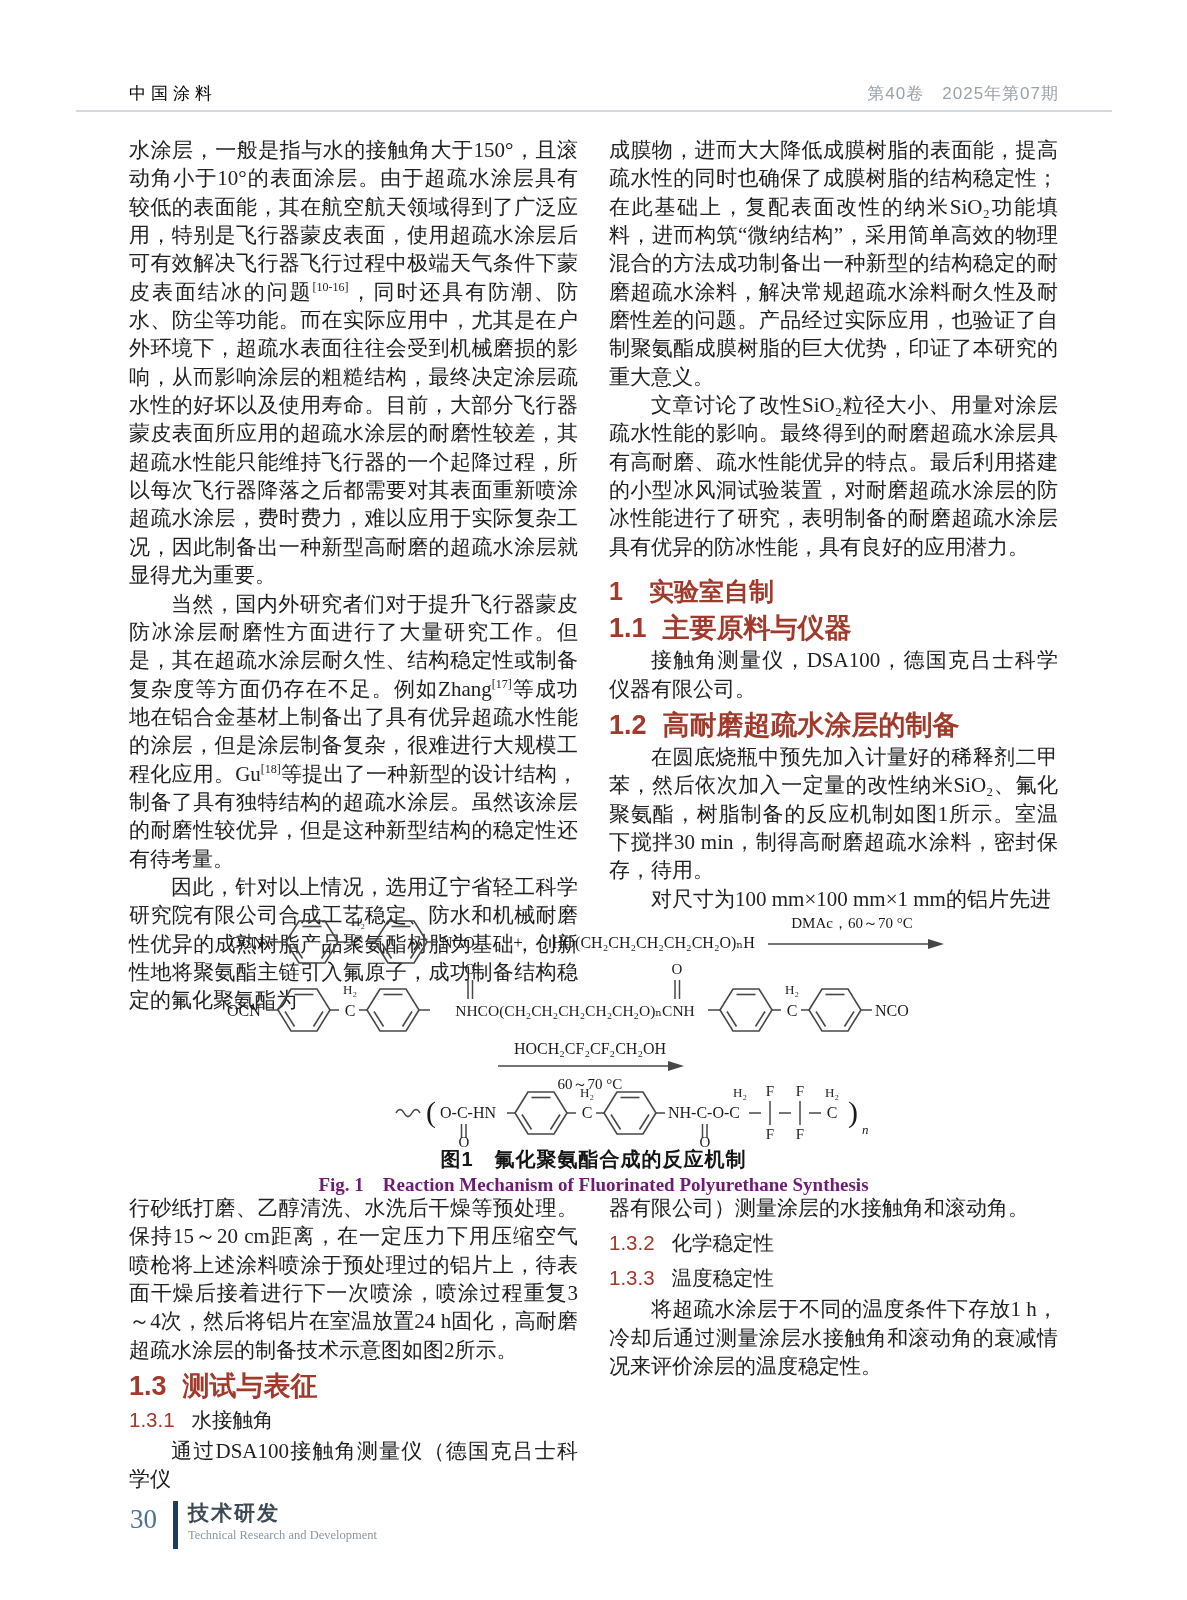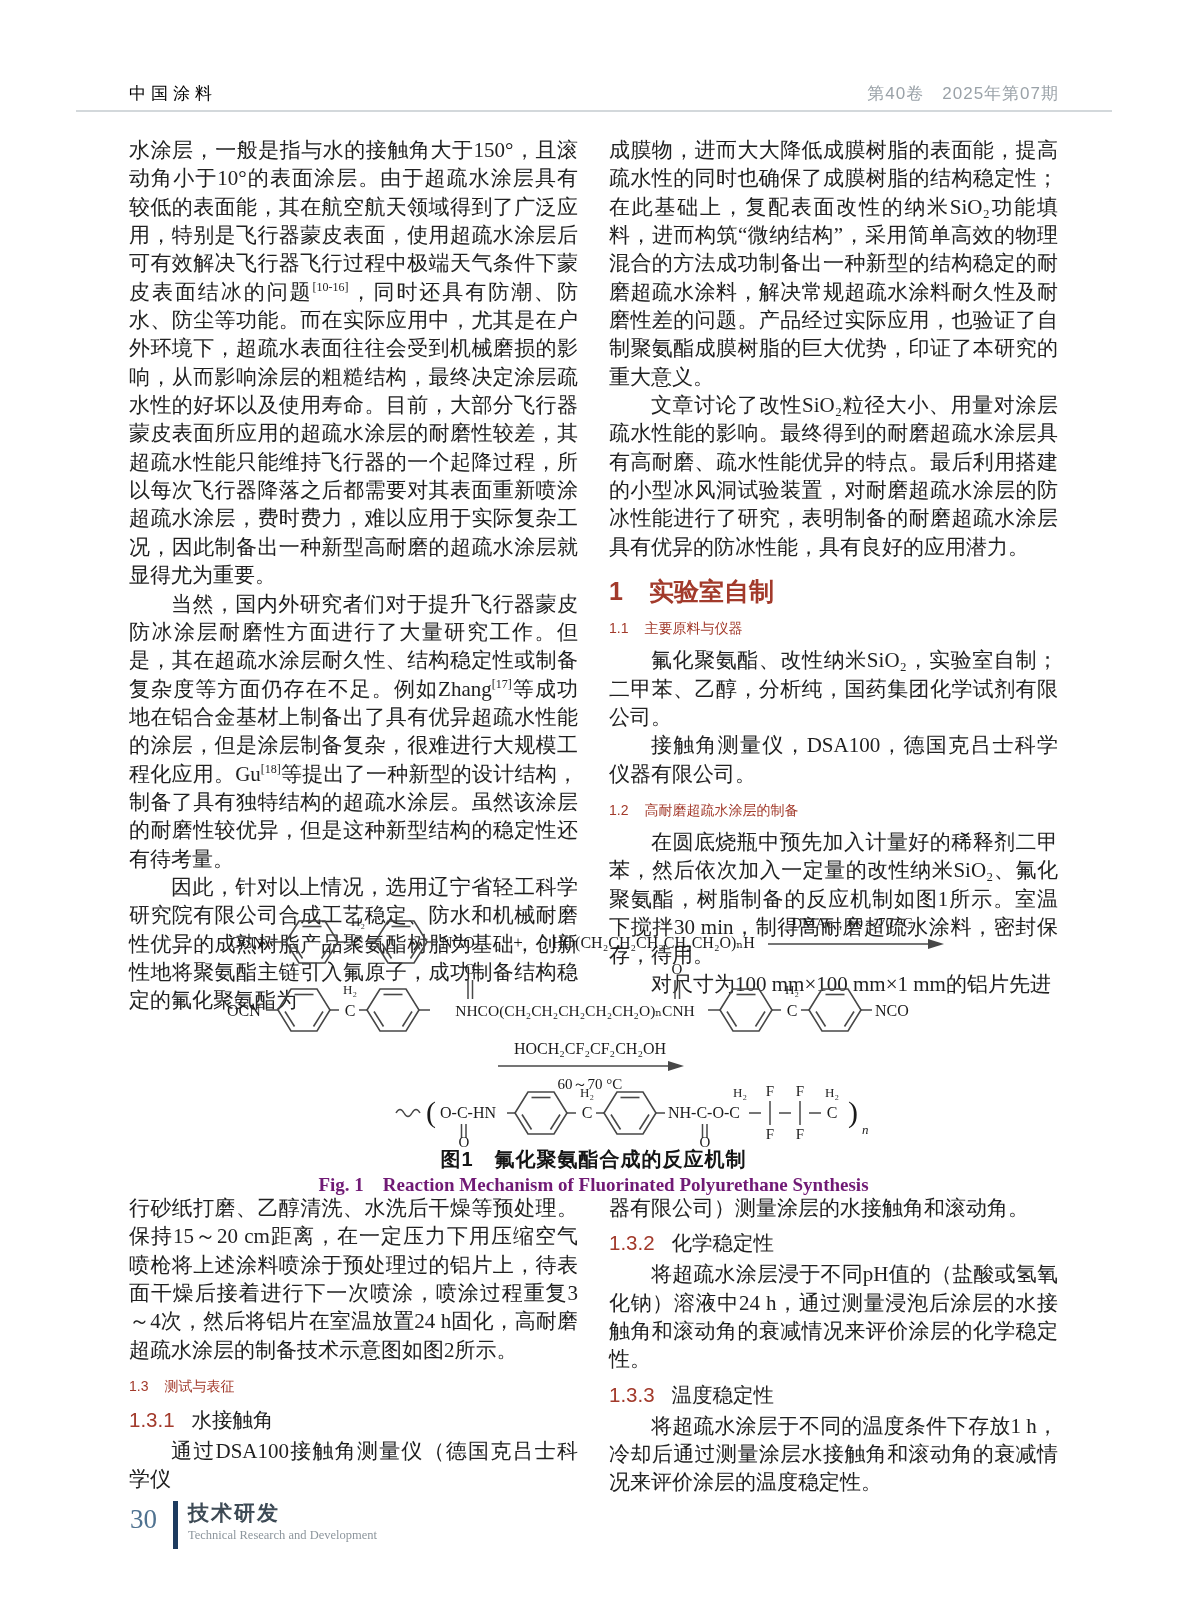--- a/index.html
+++ b/index.html
@@ -19,22 +19,22 @@
   #col-rt{left:609px;top:136px;}
   #col-lb{left:129px;top:1194px;}
   #col-rb{left:609px;top:1194px;}
   .col p{margin:0;}
   .indent{text-indent:2em;}
   sup.ref{font-size:12px;line-height:0;vertical-align:super;}
 
   .h1{font-family:"Liberation Sans","DejaVu Sans",sans-serif;font-weight:bold;color:#a23a2b;
       font-size:25px;line-height:30px;margin:15px 0 9px 0 !important;text-align:left;}
   .h1 .num{margin-right:26px;}
-  .h2{font-family:"Liberation Sans","DejaVu Sans",sans-serif;font-weight:normal;color:#a23a2b;
-      font-size:14px;line-height:26px;margin:9px 0 5px 0 !important;text-align:left;}
+  .h2{font-family:"Liberation Sans","DejaVu Sans",sans-serif;font-weight:bold;color:#a23a2b;
+      font-size:27px;line-height:26px;margin:9px 0 5px 0 !important;text-align:left;}
   .h2 .num{margin-right:16px;}
   .h3{font-size:20.5px;line-height:27px;margin:7px 0 3px 0 !important;text-align:left;}
   .h3 .num{font-family:"Liberation Sans","DejaVu Sans",sans-serif;color:#a23a2b;margin-right:17px;}
   .h3 .ttl{color:#212121;}
 
   
   .scheme{position:absolute;left:200px;top:906px;}
   .scheme text{font-family:"Liberation Serif","DejaVu Serif",serif;fill:#1a1a1a;}
   .scheme .bond{stroke:#474747;stroke-width:1.5;fill:none;}
   .scheme .ring{stroke:#474747;stroke-width:1.6;fill:none;}
@@ -65,21 +65,20 @@
     <p><span>水涂层，一般是指与水的接触角大于150°，且滚动角小于10°的表面涂层。由于超疏水涂层具有较低的表面能，其在航空航天领域得到了广泛应用，特别是飞行器蒙皮表面，使用超疏水涂层后可有效解决飞行器飞行过程中极端天气条件下蒙皮表面结冰的问题</span><sup class="ref">[10-16]</sup><span>，同时还具有防潮、防水、防尘等功能。而在实际应用中，尤其是在户外环境下，超疏水表面往往会受到机械磨损的影响，从而影响涂层的粗糙结构，最终决定涂层疏水性的好坏以及使用寿命。目前，大部分飞行器蒙皮表面所应用的超疏水涂层的耐磨性较差，其超疏水性能只能维持飞行器的一个起降过程，所以每次飞行器降落之后都需要对其表面重新喷涂超疏水涂层，费时费力，难以应用于实际复杂工况，因此制备出一种新型高耐磨的超疏水涂层就显得尤为重要。</span></p>
     <p class="indent"><span>当然，国内外研究者们对于提升飞行器蒙皮防冰涂层耐磨性方面进行了大量研究工作。但是，其在超疏水涂层耐久性、结构稳定性或制备复杂度等方面仍存在不足。例如Zhang</span><sup class="ref">[17]</sup><span>等成功地在铝合金基材上制备出了具有优异超疏水性能的涂层，但是涂层制备复杂，很难进行大规模工程化应用。Gu</span><sup class="ref">[18]</sup><span>等提出了一种新型的设计结构，制备了具有独特结构的超疏水涂层。虽然该涂层的耐磨性较优异，但是这种新型结构的稳定性还有待考量。</span></p>
     <p class="indent">因此，针对以上情况，选用辽宁省轻工科学研究院有限公司合成工艺稳定、防水和机械耐磨性优异的成熟树脂产品聚氨酯树脂为基础，创新性地将聚氨酯主链引入氟原子，成功制备结构稳定的氟化聚氨酯为</p>
   </section>
 
   <section class="col" id="col-rt">
     <p>成膜物，进而大大降低成膜树脂的表面能，提高疏水性的同时也确保了成膜树脂的结构稳定性；在此基础上，复配表面改性的纳米SiO₂功能填料，进而构筑“微纳结构”，采用简单高效的物理混合的方法成功制备出一种新型的结构稳定的耐磨超疏水涂料，解决常规超疏水涂料耐久性及耐磨性差的问题。产品经过实际应用，也验证了自制聚氨酯成膜树脂的巨大优势，印证了本研究的重大意义。</p>
     <p class="indent">文章讨论了改性SiO₂粒径大小、用量对涂层疏水性能的影响。最终得到的耐磨超疏水涂层具有高耐磨、疏水性能优异的特点。最后利用搭建的小型冰风洞试验装置，对耐磨超疏水涂层的防冰性能进行了研究，表明制备的耐磨超疏水涂层具有优异的防冰性能，具有良好的应用潜力。</p>
     <p class="h1"><span class="num">1</span><span>实验室自制</span></p>
     <p class="h2"><span class="num">1.1</span><span>主要原料与仪器</span></p>
-    <p class="indent">氟化聚氨酯、改性纳米SiO₂，实验室自制；二甲苯、乙醇，分析纯，国药集团化学试剂有限公司。</p>
     <p class="indent">接触角测量仪，DSA100，德国克吕士科学仪器有限公司。</p>
     <p class="h2"><span class="num">1.2</span><span>高耐磨超疏水涂层的制备</span></p>
     <p class="indent">在圆底烧瓶中预先加入计量好的稀释剂二甲苯，然后依次加入一定量的改性纳米SiO₂、氟化聚氨酯，树脂制备的反应机制如图1所示。室温下搅拌30 min，制得高耐磨超疏水涂料，密封保存，待用。</p>
     <p class="indent">对尺寸为100 mm×100 mm×1 mm的铝片先进</p>
   </section>
 
   <svg class="scheme" width="780" height="242" viewBox="0 0 780 242" xmlns="http://www.w3.org/2000/svg">
     <defs>
       <g id="benzR">
         <polygon class="ring" points="-26,0 -13,-21 13,-21 26,0 13,21 -13,21"></polygon>
@@ -184,21 +183,20 @@
   <section class="col" id="col-lb">
     <p>行砂纸打磨、乙醇清洗、水洗后干燥等预处理。保持15～20 cm距离，在一定压力下用压缩空气喷枪将上述涂料喷涂于预处理过的铝片上，待表面干燥后接着进行下一次喷涂，喷涂过程重复3～4次，然后将铝片在室温放置24 h固化，高耐磨超疏水涂层的制备技术示意图如图2所示。</p>
     <p class="h2"><span class="num">1.3</span><span>测试与表征</span></p>
     <p class="h3"><span class="num">1.3.1</span><span class="ttl">水接触角</span></p>
     <p class="indent">通过DSA100接触角测量仪（德国克吕士科学仪</p>
   </section>
 
   <section class="col" id="col-rb">
     <p>器有限公司）测量涂层的水接触角和滚动角。</p>
     <p class="h3"><span class="num">1.3.2</span><span class="ttl">化学稳定性</span></p>
-    <p class="indent">将超疏水涂层浸于不同pH值的（盐酸或氢氧化钠）溶液中24 h，通过测量浸泡后涂层的水接触角和滚动角的衰减情况来评价涂层的化学稳定性。</p>
     <p class="h3"><span class="num">1.3.3</span><span class="ttl">温度稳定性</span></p>
     <p class="indent">将超疏水涂层于不同的温度条件下存放1 h，冷却后通过测量涂层水接触角和滚动角的衰减情况来评价涂层的温度稳定性。</p>
   </section>
 
   <div class="pgnum">30</div>
   <div class="ftr-bar"></div>
   <div class="ftr-zh">技术研发</div>
   <div class="ftr-en">Technical Research and Development</div>
 
 </div>

